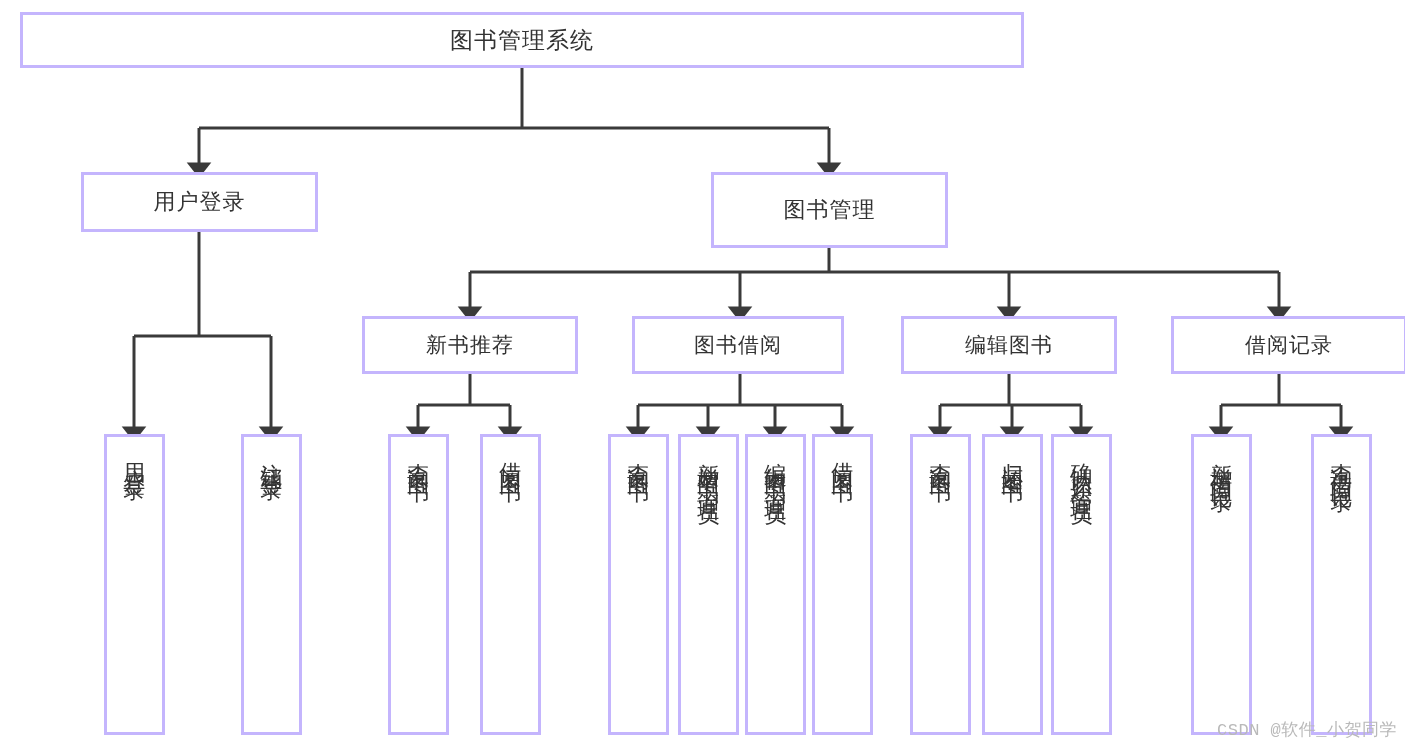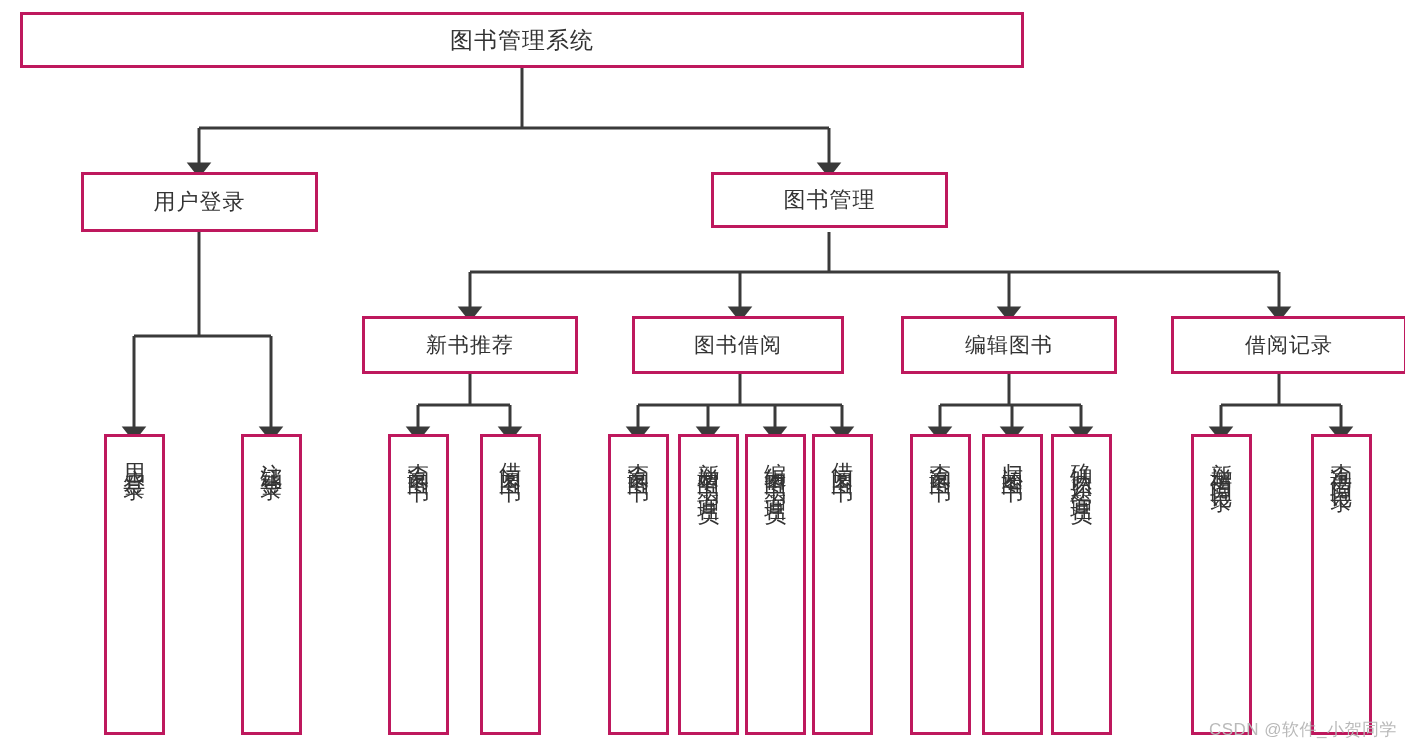--- a/index.html
+++ b/index.html
@@ -24,21 +24,21 @@
     left: 0;
     top: 0;
     width: 1405px;
     height: 747px;
     pointer-events: none;
   }
   .node {
     position: absolute;
     box-sizing: border-box;
     background: #ffffff;
-    border: 3px solid #be185d;
+    border: 3px solid #c4b5fd;
     display: flex;
     align-items: center;
     justify-content: center;
     z-index: 2;
   }
   .node .label {
     font-size: 22px;
     letter-spacing: 1px;
     color: #333333;
     line-height: 1.15;
@@ -63,21 +63,21 @@
   }
   #watermark {
     position: absolute;
     right: 8px;
     bottom: 6px;
     font-size: 17px;
     color: #b9b9b9;
     letter-spacing: 0.5px;
     z-index: 3;
     white-space: nowrap;
-    font-family: Liberation Sans, sans-serif;
+    font-family: Liberation Mono, monospace;
   }
 </style>
 </head>
 <body>
 
 <div id="canvas">
 
   <svg id="connectors" viewBox="0 0 1405 747" xmlns="http://www.w3.org/2000/svg">
     <defs>
       <marker id="arrowhead" markerWidth="9" markerHeight="9" refX="1.2" refY="4.5" orient="auto" markerUnits="strokeWidth">
@@ -121,21 +121,21 @@
       </g>
   </svg>
 
   <div class="node root" style="left: 20px; top: 12px; width: 1004px; height: 56px;">
     <span class="label">图书管理系统</span>
   </div>
 
   <div class="node lvl2" style="left: 81px; top: 172px; width: 237px; height: 60px;">
     <span class="label">用户登录</span>
   </div>
-  <div class="node lvl2" style="left: 711px; top: 172px; width: 237px; height: 56px;">
+  <div class="node lvl2" style="left: 711px; top: 172px; width: 237px; height: 76px;">
     <span class="label">图书管理</span>
   </div>
 
   <div class="node lvl3" style="left: 362px; top: 316px; width: 216px; height: 58px; align-items: center;">
     <span class="label">新书推荐</span>
   </div>
   <div class="node lvl3" style="left: 632px; top: 316px; width: 212px; height: 58px;">
     <span class="label">图书借阅</span>
   </div>
   <div class="node lvl3" style="left: 901px; top: 316px; width: 216px; height: 58px;">

